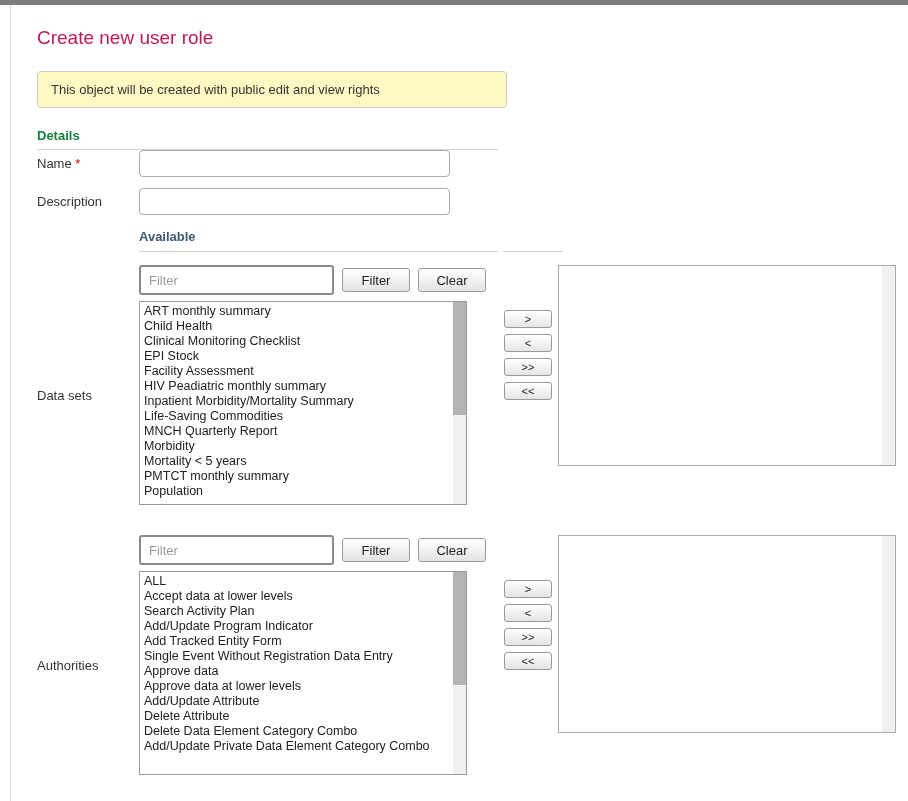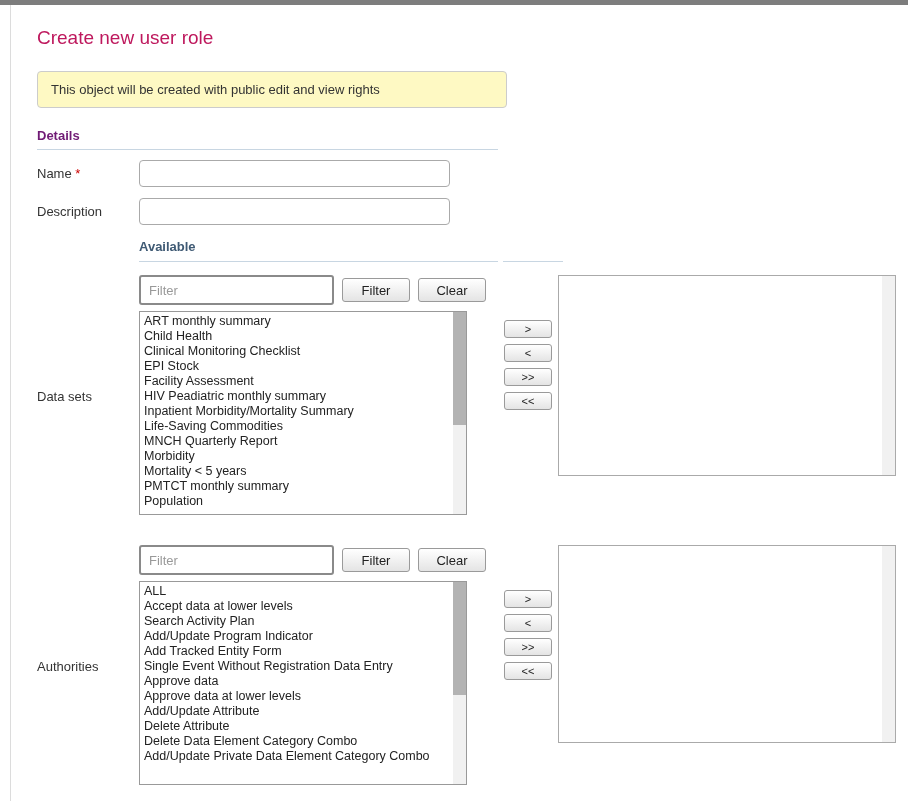--- a/index.html
+++ b/index.html
@@ -8,22 +8,22 @@
   .page { margin-left:10px; border-left:1px solid #dcdcdc; min-height:796px; padding:4px 0 10px 26px; }
 
   .page-title { font-size:19px; font-weight:400; color:#be185d; margin:18px 0 22px 0; }
 
   .notice-box {
     width:470px; background:#fef9c3; border:1px solid #cccccc; border-radius:4px;
     padding:10px 13px; font-size:13px; color:#333; margin-bottom:20px;
   }
 
   .section-header {
-    width:461px; font-size:13px; font-weight:bold; color:#701a75;
-    padding-bottom:6px; border-bottom:1px solid #c8d6e2; margin-bottom:10px;
+    width:461px; font-size:13px; font-weight:bold; color:#15803d;
+    padding-bottom:6px; border-bottom:1px solid #c8d6e2; 
   }
 
   .form-row { display:flex; align-items:center; margin-bottom:11px; }
   .label-col { width:102px; font-size:13px; color:#333; flex:0 0 102px; }
   .required { color:#cc0000; }
   .text-input {
     width:311px; height:27px; border:1px solid #aaaaaa; border-radius:4px;
     padding:0 8px; font-size:13px; font-family:"Liberation Sans", sans-serif; color:#333; outline:none;
   }
 
@@ -33,21 +33,21 @@
     font-size:13px; font-weight:bold; color:#3f5a74;
     padding-bottom:7px; border-bottom:1px solid #c8d6e2;
   }
   .head-spacer { width:102px; flex:0 0 102px; }
   .head-available { width:359px; flex:0 0 359px; }
   .head-gap { width:60px; flex:0 0 60px; border-bottom:1px solid #c8d6e2; margin:0 6px 0 5px; }
   .head-selected { width:338px; flex:0 0 338px; margin-left:0; }
 
   .transfer-row { display:flex; align-items:stretch; margin-top:13px; }
   .row-label { width:102px; flex:0 0 102px; font-size:13px; color:#333; display:flex; align-items:center; }
-  .row-label span { position:relative; top:1px; }
+  .row-label span { position:relative; top:10px; }
 
   .available-col { width:359px; flex:0 0 359px; }
   .filter-bar { display:flex; align-items:center; margin-bottom:6px; }
   .filter-input {
     width:195px; height:30px; border:2px solid #8a8a8a; border-radius:3px;
     padding:0 8px; font-size:13px; font-family:"Liberation Sans", sans-serif; color:#333; outline:none;
   }
   .filter-input::placeholder { color:#999; }
   .btn {
     background:linear-gradient(#ffffff,#e4e4e4); border:1px solid #9a9a9a; border-radius:3px;

